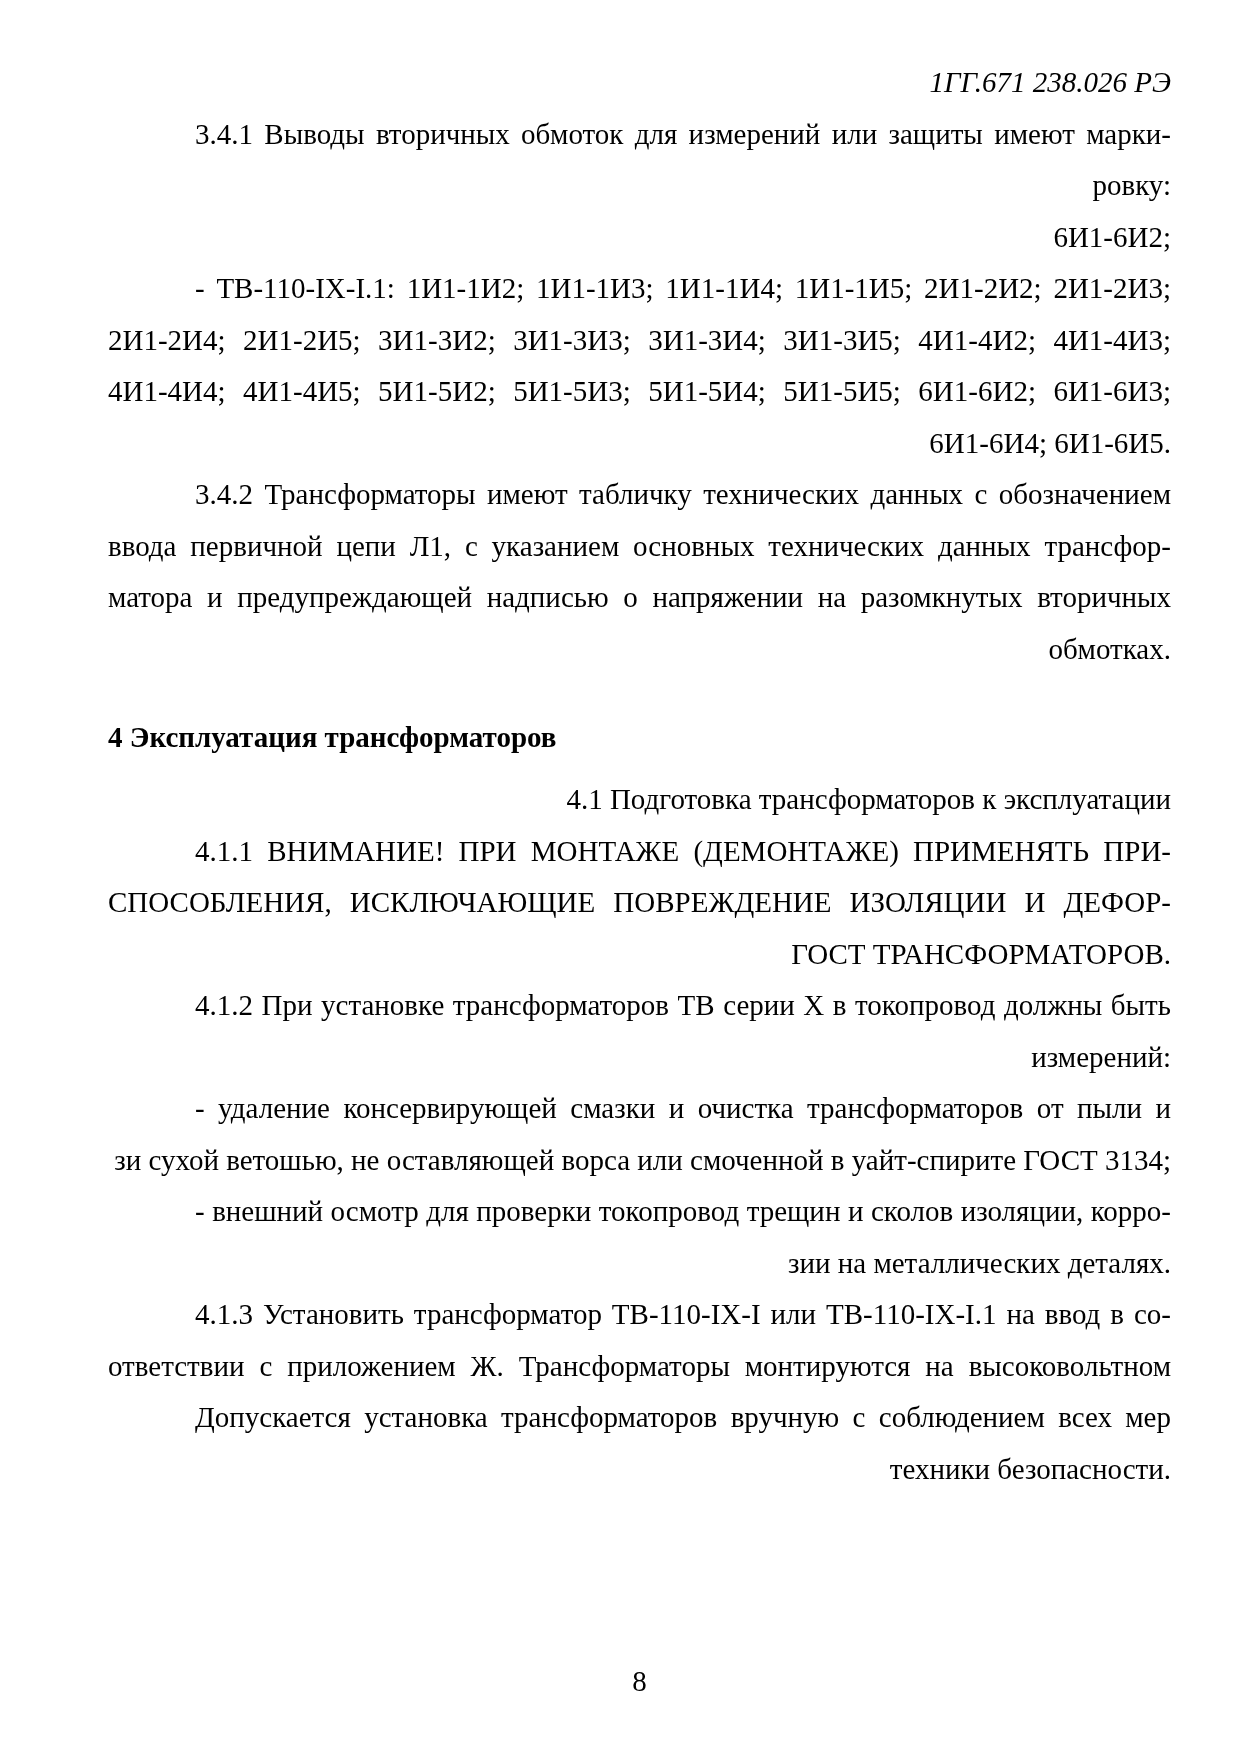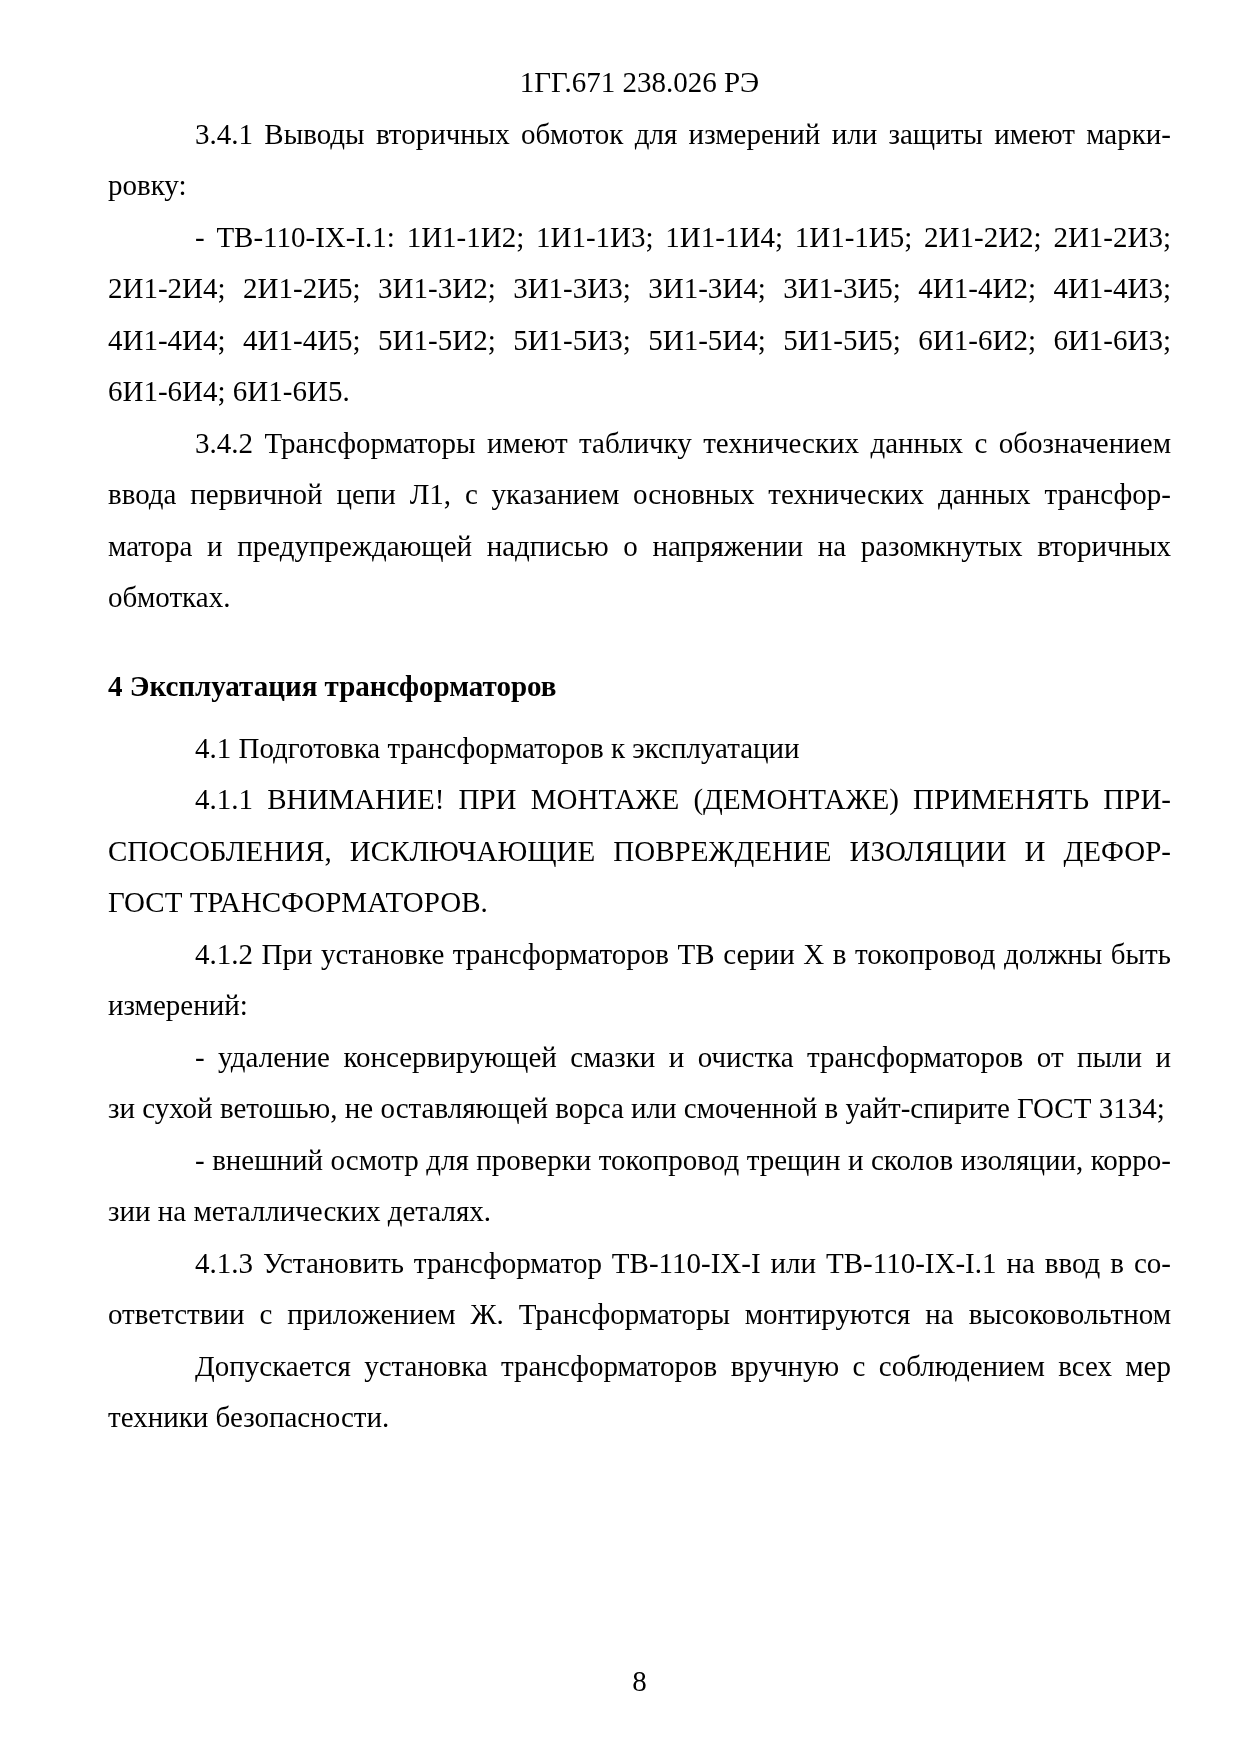--- a/index.html
+++ b/index.html
@@ -20,24 +20,25 @@
   .content {
     position: absolute;
     left: 108px;
     top: 57px;
     width: 1063px;
   }
   .line {
     height: 51.5px;
     line-height: 51.5px;
     overflow: hidden;
-    text-align: left;
+    text-align: right;
   }
   .header-line {
-    text-align: center;
+    text-align: right;
+    font-style: italic;
   }
   .indent {
     text-indent: 87px;
   }
   .just {
     text-align: justify;
     text-align-last: justify;
   }
   .just::after {
     content: "";
@@ -63,20 +64,21 @@
 </style>
 </head>
 <body>
 
 <div class="page">
   <div class="content">
     <div class="line header-line">1ГГ.671 238.026 РЭ</div>
     <div id="lines">
         <div class="line indent just">3.4.1 Выводы вторичных обмоток для измерений или защиты имеют марки-</div>
         <div class="line">ровку:</div>
+        <div class="line">6И1-6И2;</div>
         <div class="line indent just">- ТВ-110-IX-I.1: 1И1-1И2; 1И1-1И3; 1И1-1И4; 1И1-1И5; 2И1-2И2; 2И1-2И3;</div>
         <div class="line just">2И1-2И4; 2И1-2И5; 3И1-3И2; 3И1-3И3; 3И1-3И4; 3И1-3И5; 4И1-4И2; 4И1-4И3;</div>
         <div class="line just">4И1-4И4; 4И1-4И5; 5И1-5И2; 5И1-5И3; 5И1-5И4; 5И1-5И5; 6И1-6И2; 6И1-6И3;</div>
         <div class="line">6И1-6И4; 6И1-6И5.</div>
         <div class="line indent just">3.4.2 Трансформаторы имеют табличку технических данных с обозначением</div>
         <div class="line just">ввода первичной цепи Л1, с указанием основных технических данных трансфор-</div>
         <div class="line just">матора и предупреждающей надписью о напряжении на разомкнутых вторичных</div>
         <div class="line">обмотках.</div>
         <div class="line heading">4 Эксплуатация трансформаторов</div>
         <div class="line indent">4.1 Подготовка трансформаторов к эксплуатации</div>

